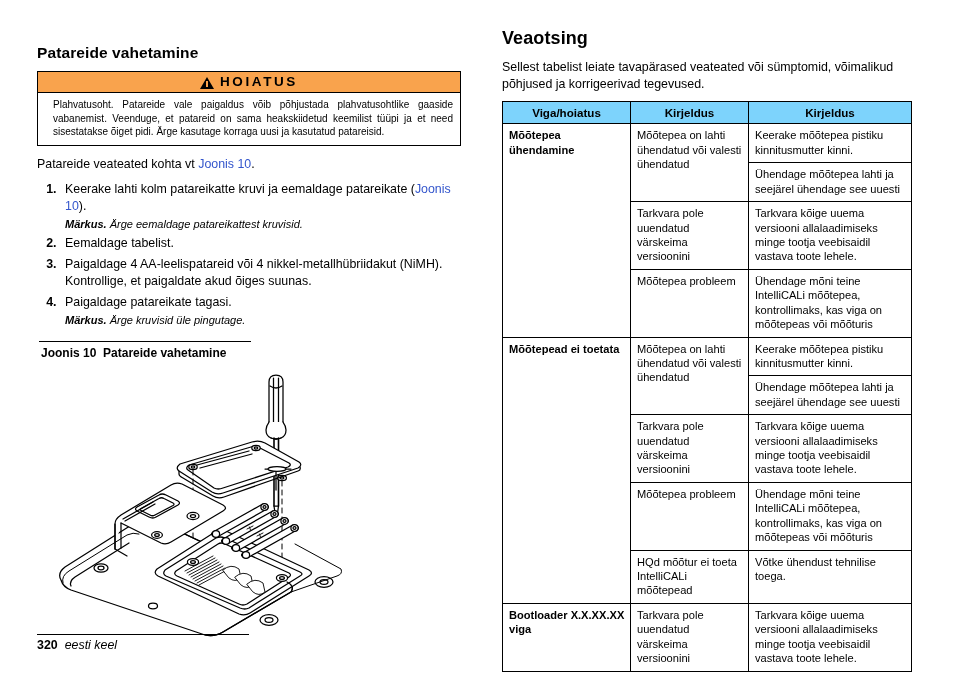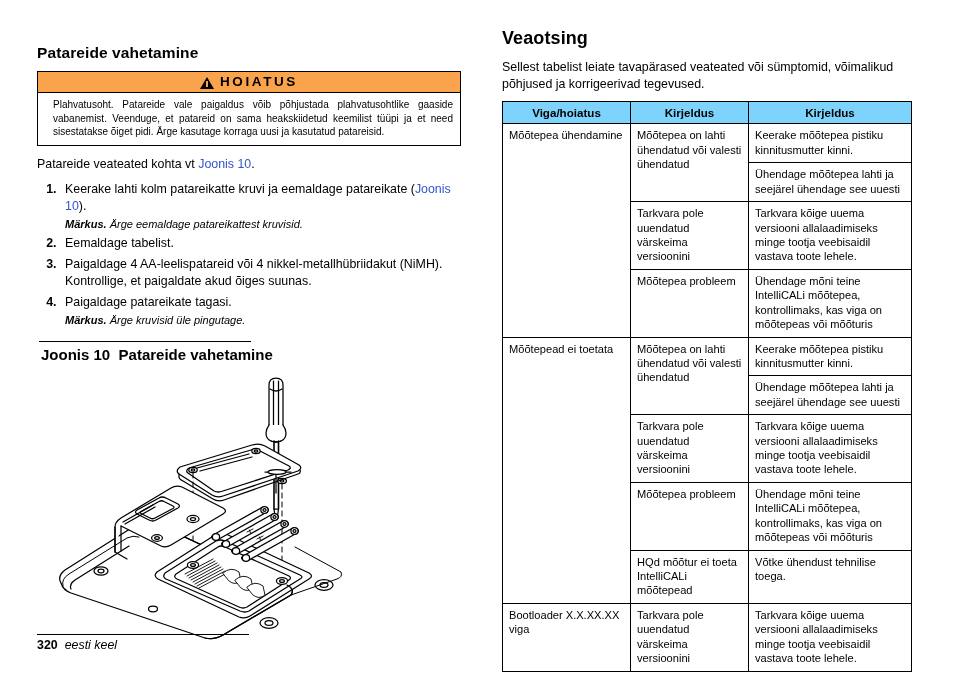--- a/index.html
+++ b/index.html
@@ -128,21 +128,21 @@
   .note b { font-style: italic; font-weight: bold; }
 
   
   .fig-rule {
     width: 212px;
     height: 0;
     border-top: 1.4px solid #000;
     margin: 14px 0 4px 2px;
   }
   .fig-caption {
-    font-size: 15px;
+    font-size: 12px;
     font-weight: bold;
     margin: 0 0 4px 4px;
   }
   .fig-art {
     margin-left: 0px;
     margin-top: 2px;
   }
 
   
   table.ts {
@@ -160,21 +160,21 @@
     padding: 4px 3px;
   }
   table.ts td {
     border: 1px solid #000;
     font-size: 11.1px;
     line-height: 1.3;
     vertical-align: top;
     padding: 4px 5px 5px 6px;
   }
   table.ts td.issue {
-    font-weight: normal;
+    font-weight: bold;
   }
   .c1 { width: 128px; }
   .c2 { width: 118px; }
   .c3 { width: 163px; }
 
   
   .footer {
     position: absolute;
     left: 37px;
     top: 634px;

